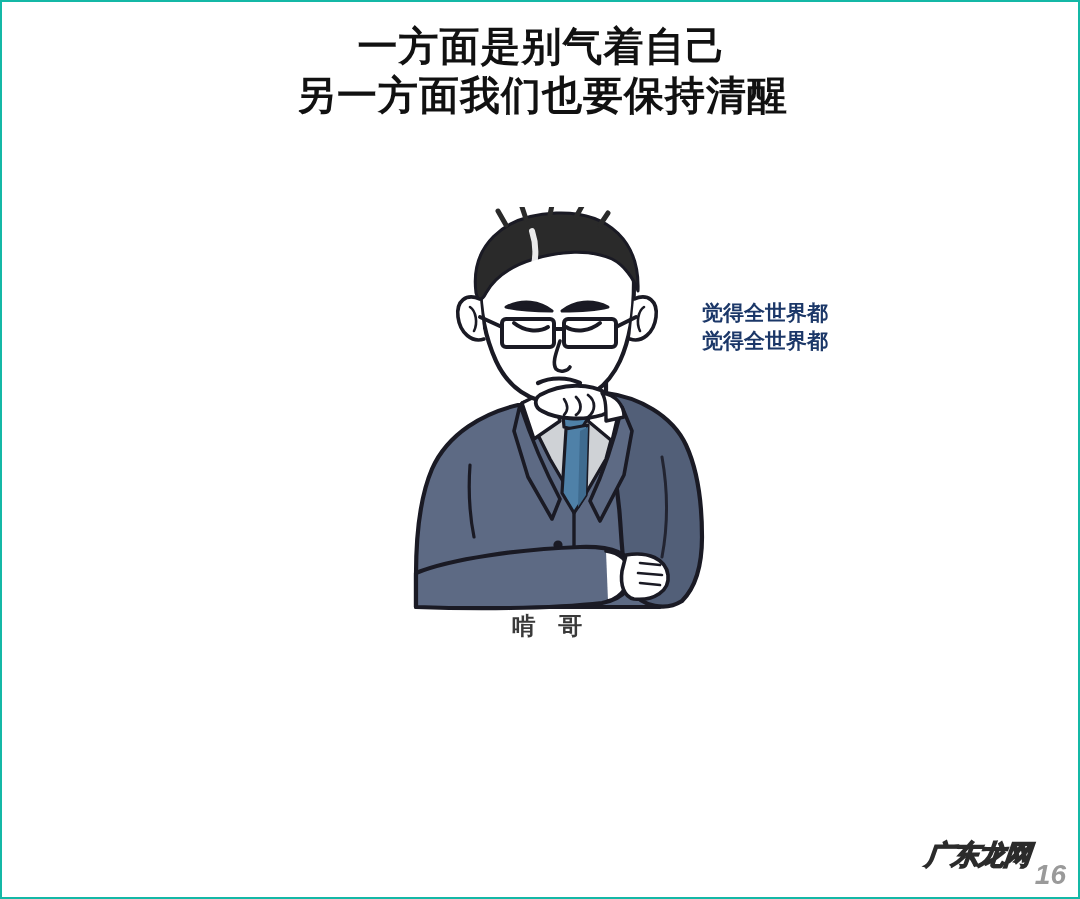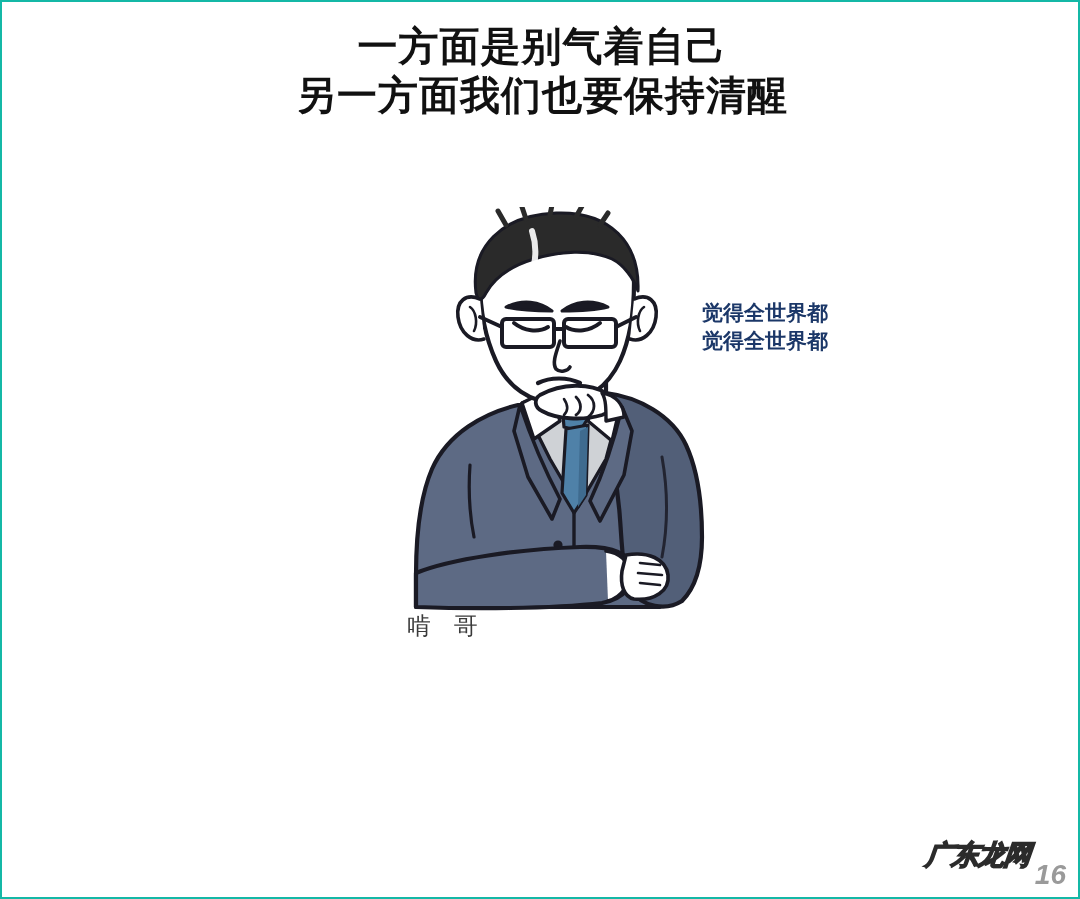--- a/index.html
+++ b/index.html
@@ -64,27 +64,27 @@
   
   #illustration{
     position:absolute;
     left:408px;top:205px;
     width:330px;height:405px;
   }
   #illustration svg{display:block;width:330px;height:405px;}
   
   #figure-caption{
     position:absolute;
-    left:405px;top:608px;
+    left:384px;top:608px;
     width:330px;
-    text-align:left;
+    text-align:center;
     color:#3a3a3a;
     font-size:24px;
     letter-spacing:8px;
-    font-weight:normal;
+    font-weight:bold;
   }
   
   #watermark{
     position:absolute;
     right:48px;bottom:24px;
     font-size:27px;
     font-weight:bold;
     font-style:italic;
     color:#ffffff;
     letter-spacing:-1px;

